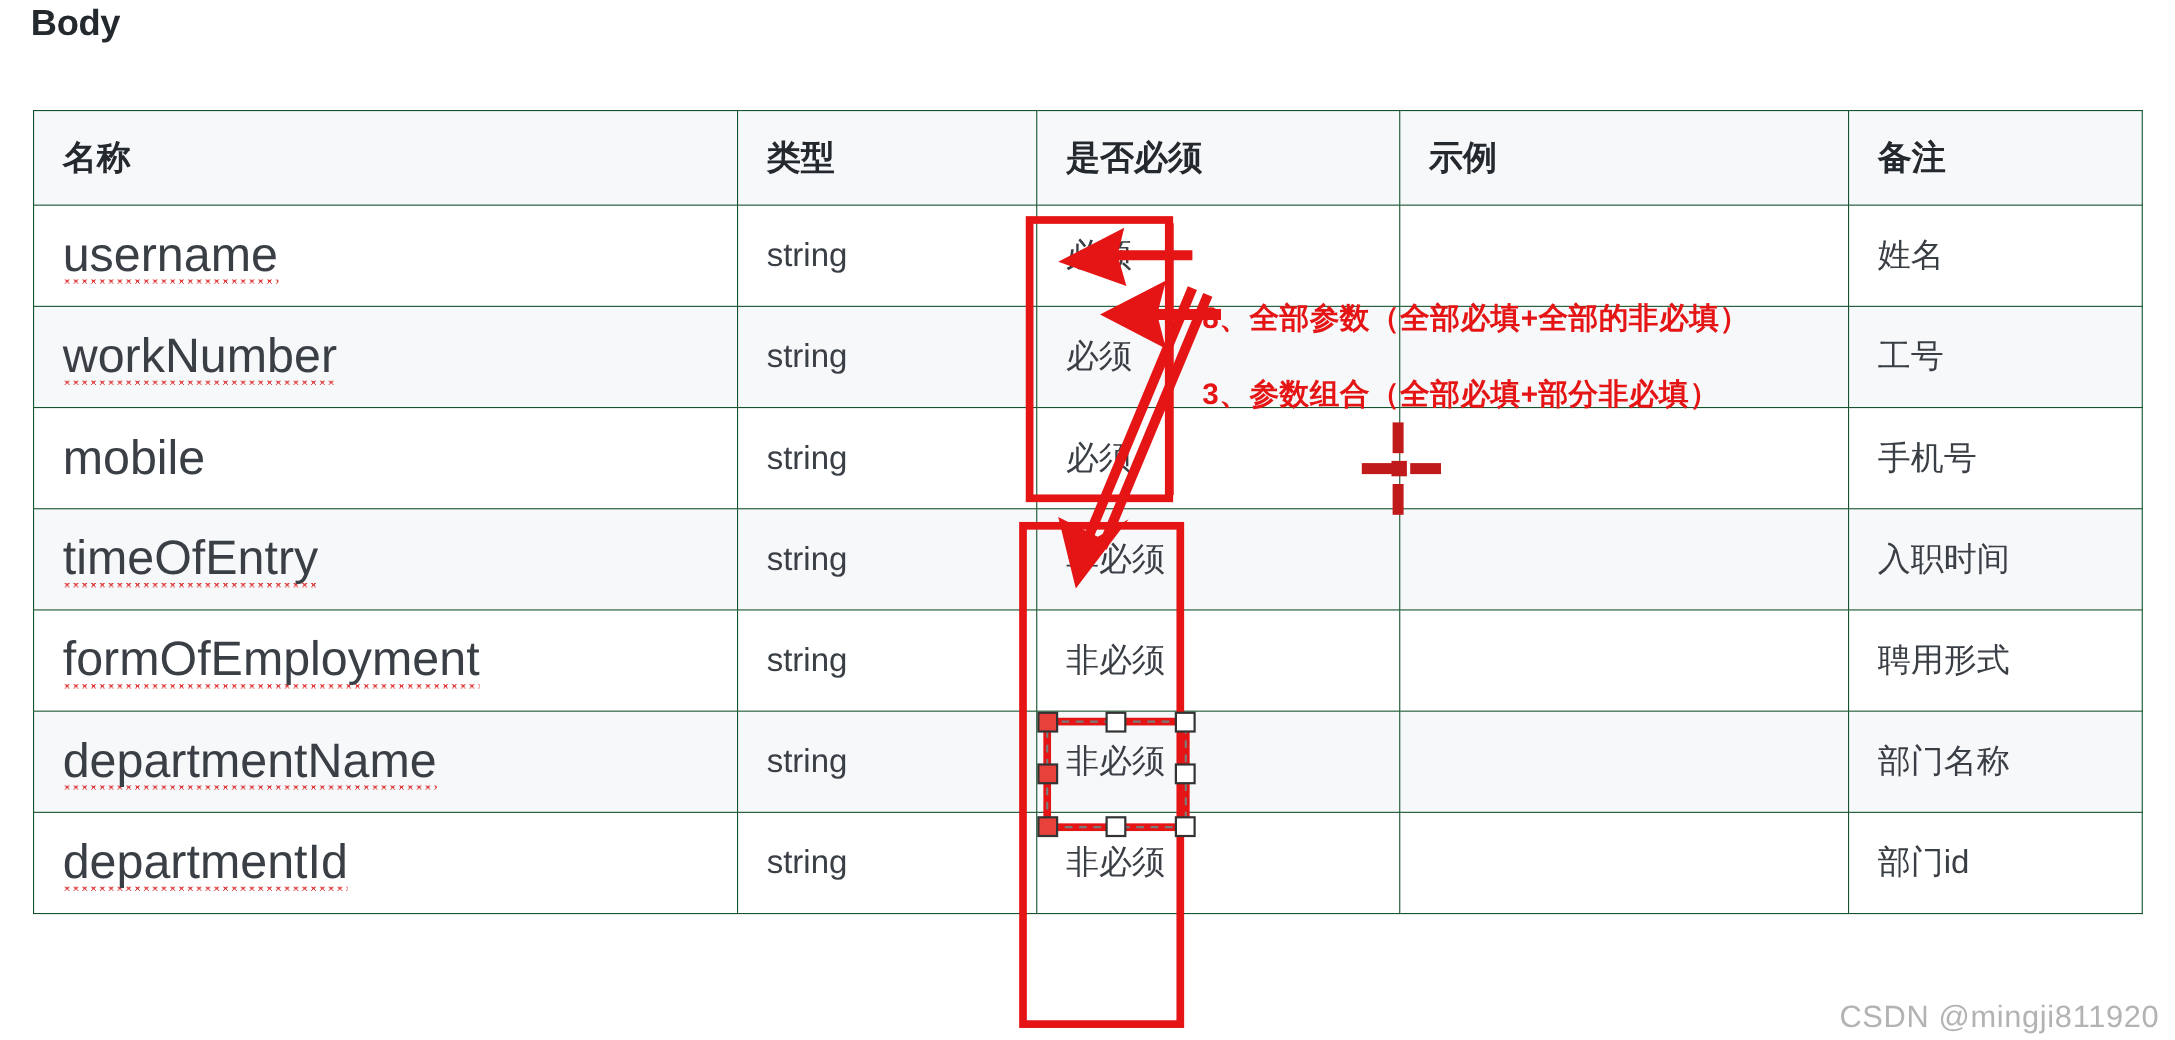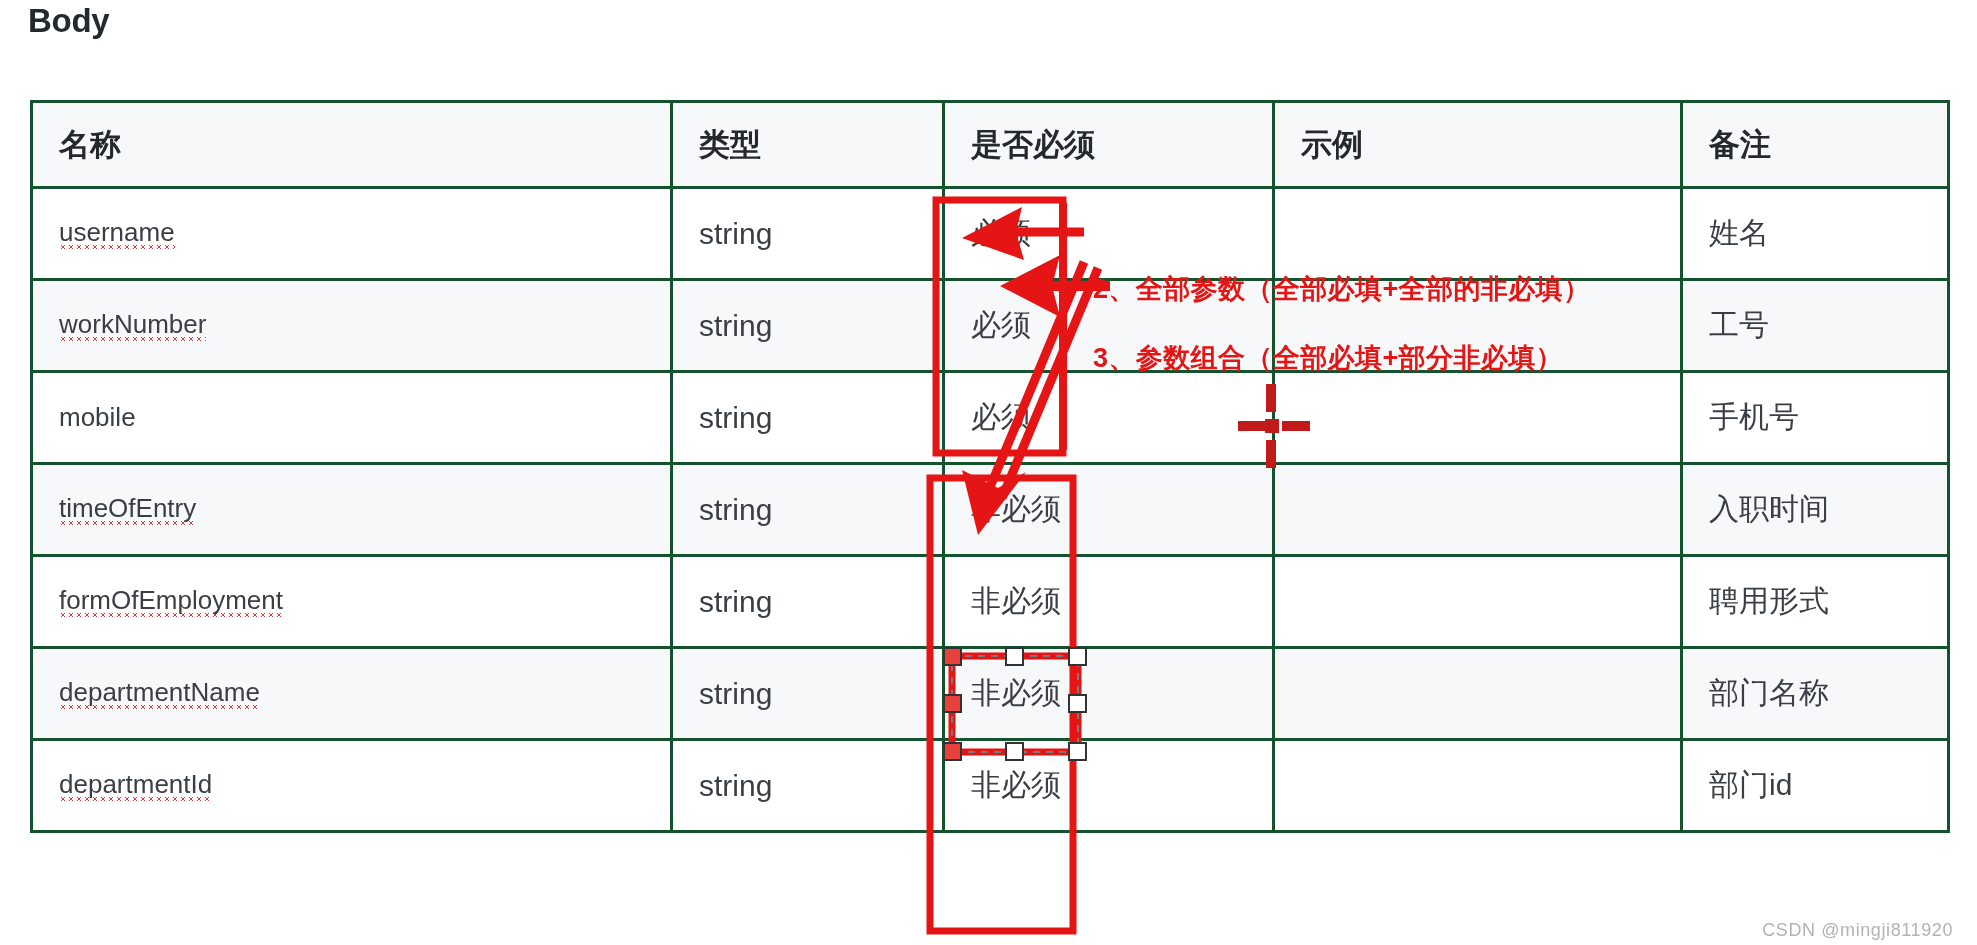--- a/index.html
+++ b/index.html
@@ -47,21 +47,21 @@
     color: #24292e;
   }
   table.api-table col.c-name  { width: 640px; }
   table.api-table col.c-type  { width: 272px; }
   table.api-table col.c-req   { width: 330px; }
   table.api-table col.c-ex    { width: 408px; }
   table.api-table col.c-rem   { width: 267px; }
 
   table.api-table th,
   table.api-table td {
-    border: 3px solid #14532d;
+    border: 1px solid #14532d;
     padding: 0 26px;
     height: 92px;
     text-align: left;
     vertical-align: middle;
     box-sizing: border-box;
     overflow: hidden;
     white-space: nowrap;
   }
   table.api-table thead th {
     background: #f6f8fa;
@@ -69,21 +69,21 @@
     font-size: 31px;
     height: 86px;
   }
   table.api-table tbody tr:nth-child(odd) td {
     background: #ffffff;
   }
   table.api-table tbody tr:nth-child(even) td {
     background: #f6f8fa;
   }
   .cell-name {
-    font-size: 26px;
+    font-size: 44px;
     color: #3a3f45;
   }
   .cell-type, .cell-req, .cell-ex, .cell-rem {
     font-size: 30px;
     color: #3a3f45;
     margin-top: 16px;
   }
   
   .spell {
     position: relative;
@@ -113,23 +113,23 @@
     white-space: nowrap;
     letter-spacing: 0.4px;
   }
   .anno-line-1 { left: 1093px; top: 213px; }
   .anno-line-2 { left: 1093px; top: 271px; }
   .anno-line-3 { left: 1093px; top: 340px; }
 
   
   .watermark {
     position: absolute;
-    right: 24px;
+    right: 14px;
     bottom: 4px;
-    font-size: 18px;
+    font-size: 28px;
     color: #b3b3b3;
     letter-spacing: 0.6px;
     white-space: nowrap;
   }
 </style>
 </head>
 <body>
 
 <div id="page-root">
 
@@ -259,19 +259,19 @@
           <rect x="1069" y="648" width="17" height="17" fill="#fff" stroke="#333" stroke-width="2"></rect>
           <rect x="944" y="695" width="17" height="17" fill="#e8403a" stroke="#333" stroke-width="2"></rect>
           <rect x="1069" y="695" width="17" height="17" fill="#fff" stroke="#333" stroke-width="2"></rect>
           <rect x="944" y="743" width="17" height="17" fill="#e8403a" stroke="#333" stroke-width="2"></rect>
           <rect x="1006" y="743" width="17" height="17" fill="#fff" stroke="#333" stroke-width="2"></rect>
           <rect x="1069" y="743" width="17" height="17" fill="#fff" stroke="#333" stroke-width="2"></rect>
         </g>
       </g>
     </svg>
 
-    <div class="anno-text anno-line-2">2、全部参数（全部必填+全部的非必填）</div>
+    <div class="anno-text anno-line-2">8、全部参数（全部必填+全部的非必填）</div>
     <div class="anno-text anno-line-3">3、参数组合（全部必填+部分非必填）</div>
   </div>
 
   <div class="watermark">CSDN @mingji811920</div>
 
 </div>
 
 </body></html>

